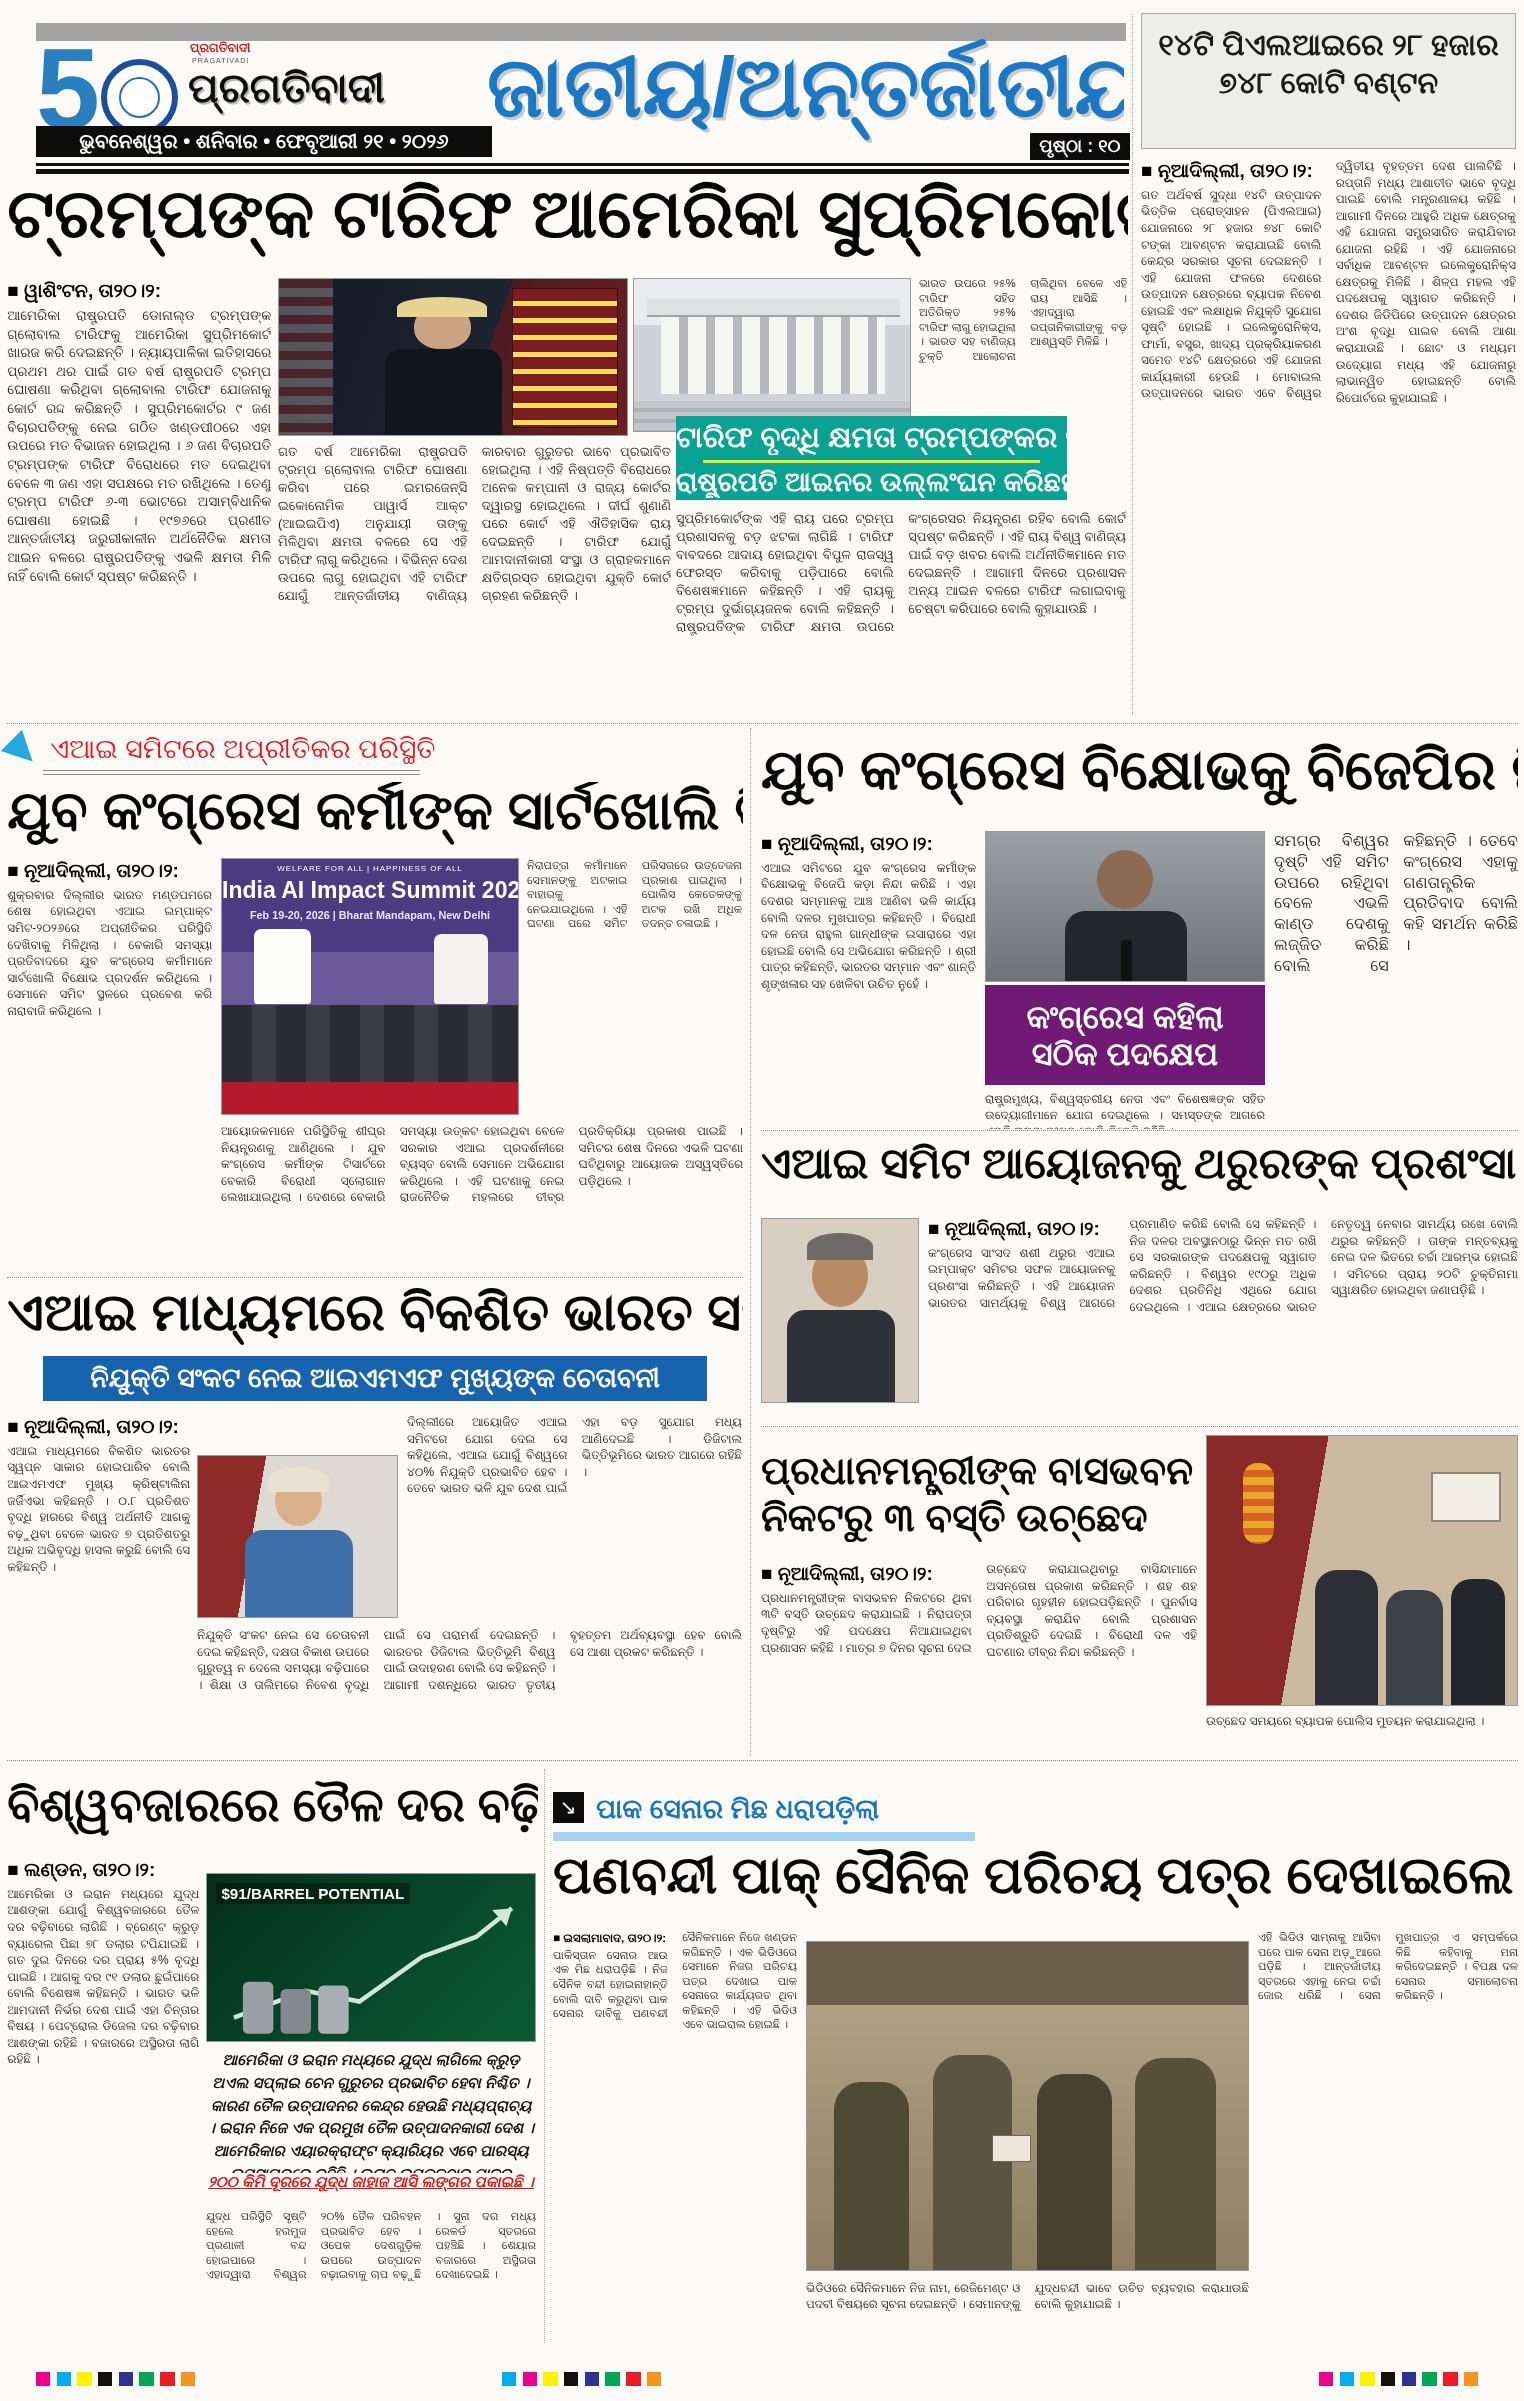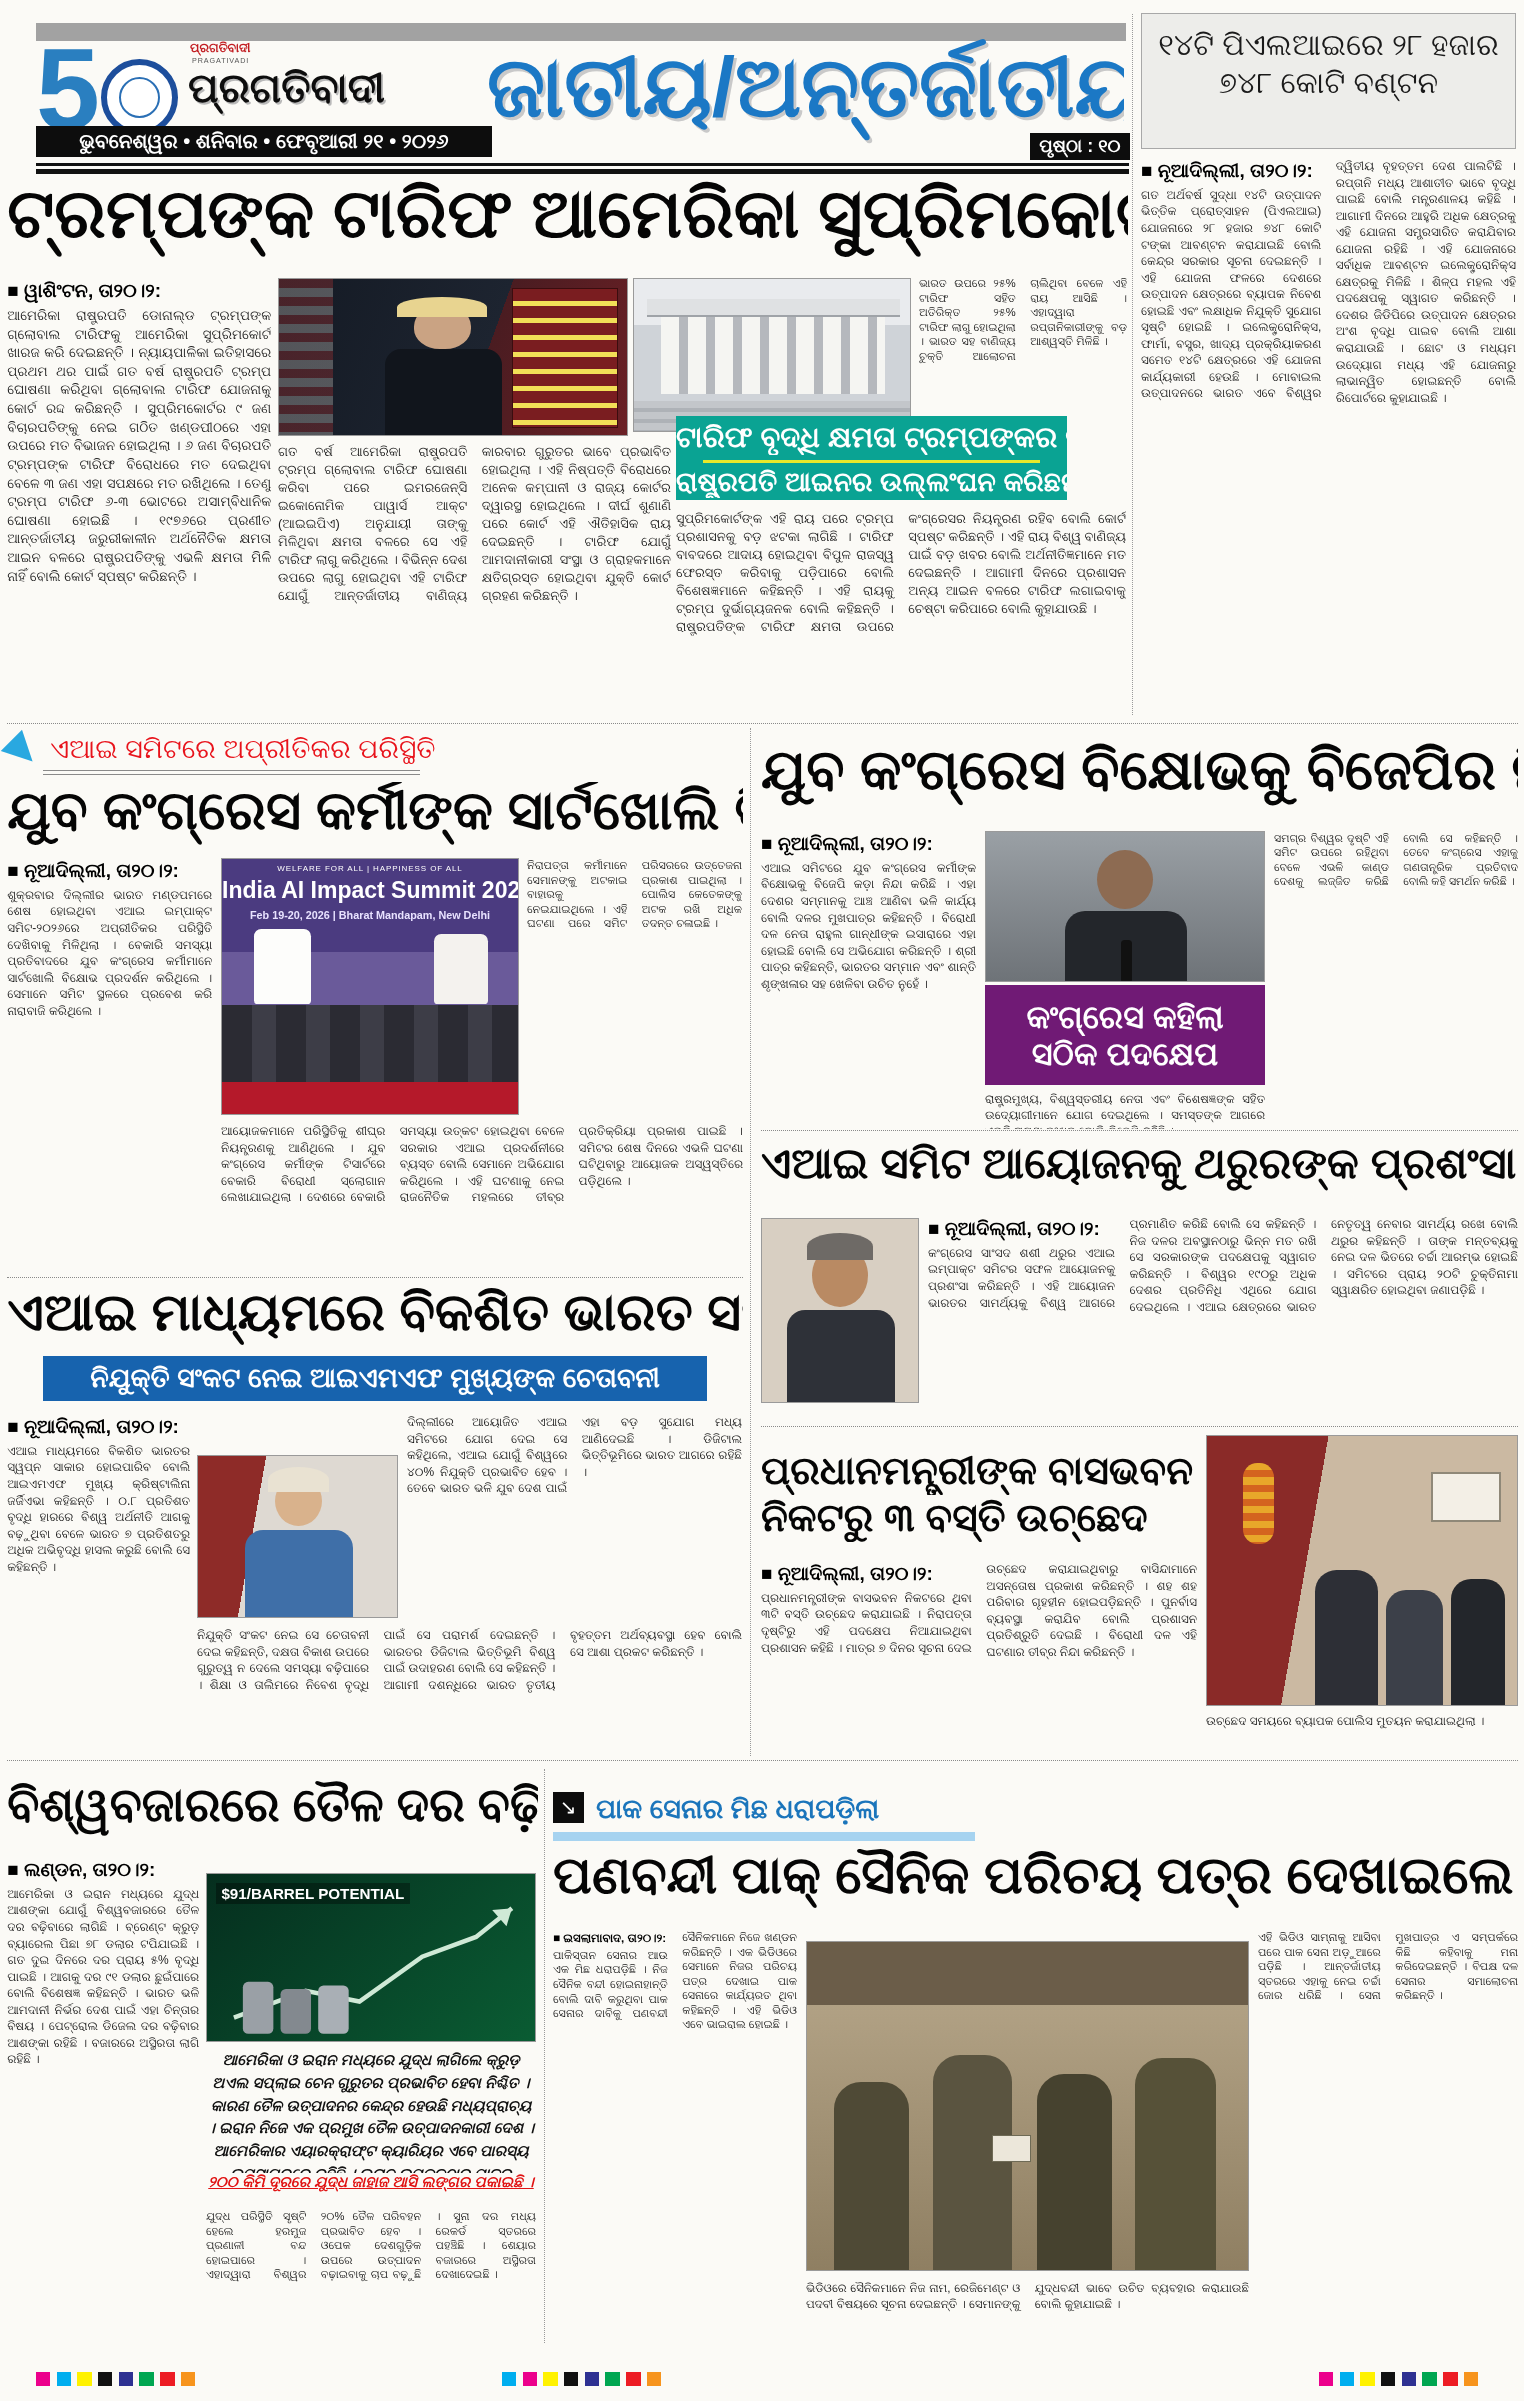--- a/index.html
+++ b/index.html
@@ -46,21 +46,21 @@
   <div class="abs" style="left:36px;top:126px;width:456px;height:30.5px;background:#0d0d0d;color:#fff;font-size:20px;font-weight:bold;text-align:center;line-height:30.5px;white-space:nowrap;overflow:hidden">ଭୁବନେଶ୍ୱର • ଶନିବାର • ଫେବୃଆରୀ ୨୧ • ୨୦୨୬</div>
 
   <div class="abs" style="left:487px;top:39px;width:637px;height:108px;font-size:84px;font-weight:bold;color:#1b78c5;text-align:center;white-space:nowrap;overflow:hidden;text-shadow:2.7px 2.7px 0 #c9c9c9">ଜାତୀୟ/ଅନ୍ତର୍ଜାତୀୟ</div>
 
   <div class="abs" style="left:1030px;top:133px;width:100px;height:27px;background:#0d0d0d;color:#fff;font-size:18px;font-weight:bold;text-align:center;line-height:27px;white-space:nowrap">ପୃଷ୍ଠା : ୧୦</div>
 
   <div class="abs" style="left:36px;top:163px;width:1093px;height:2.7px;background:#111"></div>
   <div class="abs" style="left:36px;top:169px;width:1093px;height:4.5px;background:#111"></div>
 
   <div class="dv" style="left:1132px;top:14.4px;height:701px"></div>
-  <div class="abs" style="left:1141px;top:12.6px;width:375px;height:136px;background:#ededea;border:0.9px solid #a8a8a8;padding:12.6px 9px;font-size:30px;font-weight:normal;text-align:center;line-height:1.25;overflow:hidden">୧୪ଟି ପିଏଲଆଇରେ ୨୮ ହଜାର ୭୪୮ କୋଟି ବଣ୍ଟନ</div>
+  <div class="abs" style="left:1141px;top:12.6px;width:375px;height:136px;background:#ededea;border:0.9px solid #a8a8a8;padding:12.6px 9px;font-size:30px;font-weight:bold;text-align:center;line-height:1.25;overflow:hidden">୧୪ଟି ପିଏଲଆଇରେ ୨୮ ହଜାର ୭୪୮ କୋଟି ବଣ୍ଟନ</div>
   <div class="abs bt cols2" style="left:1141px;top:158px;width:375px;height:556px;font-size:12px">
     <b class="byline">■ ନୂଆଦିଲ୍ଲୀ, ତା୨୦।୨:</b><span>ଗତ ଅର୍ଥବର୍ଷ ସୁଦ୍ଧା ୧୪ଟି ଉତ୍ପାଦନ ଭିତ୍ତିକ ପ୍ରୋତ୍ସାହନ (ପିଏଲଆଇ) ଯୋଜନାରେ ୨୮ ହଜାର ୭୪୮ କୋଟି ଟଙ୍କା ଆବଣ୍ଟନ କରାଯାଇଛି ବୋଲି କେନ୍ଦ୍ର ସରକାର ସୂଚନା ଦେଇଛନ୍ତି । ଏହି ଯୋଜନା ଫଳରେ ଦେଶରେ ଉତ୍ପାଦନ କ୍ଷେତ୍ରରେ ବ୍ୟାପକ ନିବେଶ ହୋଇଛି ଏବଂ ଲକ୍ଷାଧିକ ନିଯୁକ୍ତି ସୁଯୋଗ ସୃଷ୍ଟି ହୋଇଛି । ଇଲେକ୍ଟ୍ରୋନିକ୍ସ, ଫାର୍ମା, ବସ୍ତ୍ର, ଖାଦ୍ୟ ପ୍ରକ୍ରିୟାକରଣ ସମେତ ୧୪ଟି କ୍ଷେତ୍ରରେ ଏହି ଯୋଜନା କାର୍ଯ୍ୟକାରୀ ହେଉଛି । ମୋବାଇଲ ଉତ୍ପାଦନରେ ଭାରତ ଏବେ ବିଶ୍ୱର ଦ୍ୱିତୀୟ ବୃହତ୍ତମ ଦେଶ ପାଲଟିଛି । ରପ୍ତାନି ମଧ୍ୟ ଆଶାତୀତ ଭାବେ ବୃଦ୍ଧି ପାଇଛି ବୋଲି ମନ୍ତ୍ରଣାଳୟ କହିଛି । ଆଗାମୀ ଦିନରେ ଆହୁରି ଅଧିକ କ୍ଷେତ୍ରକୁ ଏହି ଯୋଜନା ସମ୍ପ୍ରସାରିତ କରାଯିବାର ଯୋଜନା ରହିଛି । ଏହି ଯୋଜନାରେ ସର୍ବାଧିକ ଆବଣ୍ଟନ ଇଲେକ୍ଟ୍ରୋନିକ୍ସ କ୍ଷେତ୍ରକୁ ମିଳିଛି । ଶିଳ୍ପ ମହଲ ଏହି ପଦକ୍ଷେପକୁ ସ୍ୱାଗତ କରିଛନ୍ତି । ଦେଶର ଜିଡିପିରେ ଉତ୍ପାଦନ କ୍ଷେତ୍ରର ଅଂଶ ବୃଦ୍ଧି ପାଇବ ବୋଲି ଆଶା କରାଯାଉଛି । ଛୋଟ ଓ ମଧ୍ୟମ ଉଦ୍ୟୋଗ ମଧ୍ୟ ଏହି ଯୋଜନାରୁ ଲାଭାନ୍ୱିତ ହୋଇଛନ୍ତି ବୋଲି ରିପୋର୍ଟରେ କୁହାଯାଇଛି ।</span>
   </div>
 
   <div class="abs hl" style="left:7.2px;top:178px;width:1121px;height:93px;font-size:68px">ଟ୍ରମ୍ପଙ୍କ ଟାରିଫ ଆମେରିକା ସୁପ୍ରିମକୋର୍ଟରେ ରଦ</div>
 
   <div class="abs bt" style="left:7.2px;top:278px;width:264px;height:440px;font-size:13.5px">
     <b class="byline">■ ୱାଶିଂଟନ, ତା୨୦।୨:</b><span>ଆମେରିକା ରାଷ୍ଟ୍ରପତି ଡୋନାଲ୍ଡ ଟ୍ରମ୍ପଙ୍କ ଗ୍ଲୋବାଲ ଟାରିଫକୁ ଆମେରିକା ସୁପ୍ରିମକୋର୍ଟ ଖାରଜ କରି ଦେଇଛନ୍ତି । ନ୍ୟାୟପାଳିକା ଇତିହାସରେ ପ୍ରଥମ ଥର ପାଇଁ ଗତ ବର୍ଷ ରାଷ୍ଟ୍ରପତି ଟ୍ରମ୍ପ ଘୋଷଣା କରିଥିବା ଗ୍ଲୋବାଲ ଟାରିଫ ଯୋଜନାକୁ କୋର୍ଟ ରଦ୍ଦ କରିଛନ୍ତି । ସୁପ୍ରିମକୋର୍ଟର ୯ ଜଣ ବିଚାରପତିଙ୍କୁ ନେଇ ଗଠିତ ଖଣ୍ଡପୀଠରେ ଏହା ଉପରେ ମତ ବିଭାଜନ ହୋଇଥିଲା । ୬ ଜଣ ବିଚାରପତି ଟ୍ରମ୍ପଙ୍କ ଟାରିଫ ବିରୋଧରେ ମତ ଦେଇଥିବା ବେଳେ ୩ ଜଣ ଏହା ସପକ୍ଷରେ ମତ ରଖିଥିଲେ । ତେଣୁ ଟ୍ରମ୍ପ ଟାରିଫ ୬-୩ ଭୋଟରେ ଅସାମ୍ବିଧାନିକ ଘୋଷଣା ହୋଇଛି । ୧୯୭୬ରେ ପ୍ରଣୀତ ଆନ୍ତର୍ଜାତୀୟ ଜରୁରୀକାଳୀନ ଅର୍ଥନୈତିକ କ୍ଷମତା ଆଇନ ବଳରେ ରାଷ୍ଟ୍ରପତିଙ୍କୁ ଏଭଳି କ୍ଷମତା ମିଳି ନାହିଁ ବୋଲି କୋର୍ଟ ସ୍ପଷ୍ଟ କରିଛନ୍ତି ।</span>
   </div>
 
@@ -147,21 +147,21 @@
     <span class="abs" style="left:79px;top:79px;width:122px;height:72px;background:#23262b;border-radius:20px 20px 0 0"></span>
     <span class="abs" style="left:135px;top:108px;width:10.8px;height:43px;background:#111;border-radius:3.6px"></span>
   </div>
 
   <div class="abs" style="left:985px;top:985px;width:280px;height:100px;background:#701a75;color:#fff;text-align:center;padding-top:14px">
     <div style="font-size:32px;font-weight:bold;white-space:nowrap;overflow:hidden">କଂଗ୍ରେସ କହିଲା</div>
     <div style="font-size:32px;font-weight:bold;white-space:nowrap;overflow:hidden">ସଠିକ ପଦକ୍ଷେପ</div>
   </div>
 
   <div class="abs bt" style="left:985px;top:1091px;width:280px;height:38px;font-size:11.7px">ରାଷ୍ଟ୍ରମୁଖ୍ୟ, ବିଶ୍ୱସ୍ତରୀୟ ନେତା ଏବଂ ବିଶେଷଜ୍ଞଙ୍କ ସହିତ ଉଦ୍ୟୋଗୀମାନେ ଯୋଗ ଦେଇଥିଲେ । ସମସ୍ତଙ୍କ ଆଗରେ ଏଭଳି ଘଟଣା ଦୁଃଖଦ ବୋଲି ବିଜେପି କହିଛି ।</div>
-  <div class="abs bt cols2" style="left:1274px;top:831px;width:244px;height:296px;font-size:11px;line-height:1.3">ସମଗ୍ର ବିଶ୍ୱର ଦୃଷ୍ଟି ଏହି ସମିଟ ଉପରେ ରହିଥିବା ବେଳେ ଏଭଳି କାଣ୍ଡ ଦେଶକୁ ଲଜ୍ଜିତ କରିଛି ବୋଲି ସେ କହିଛନ୍ତି । ତେବେ କଂଗ୍ରେସ ଏହାକୁ ଗଣତାନ୍ତ୍ରିକ ପ୍ରତିବାଦ ବୋଲି କହି ସମର୍ଥନ କରିଛି ।</div>
+  <div class="abs bt cols2" style="left:1274px;top:831px;width:244px;height:296px;font-size:16px;line-height:1.3">ସମଗ୍ର ବିଶ୍ୱର ଦୃଷ୍ଟି ଏହି ସମିଟ ଉପରେ ରହିଥିବା ବେଳେ ଏଭଳି କାଣ୍ଡ ଦେଶକୁ ଲଜ୍ଜିତ କରିଛି ବୋଲି ସେ କହିଛନ୍ତି । ତେବେ କଂଗ୍ରେସ ଏହାକୁ ଗଣତାନ୍ତ୍ରିକ ପ୍ରତିବାଦ ବୋଲି କହି ସମର୍ଥନ କରିଛି ।</div>
 
   <div class="dh" style="left:761px;top:1130px;width:757px"></div>
 
   <div class="abs hl" style="left:761px;top:1141px;width:757px;height:68px;font-size:43px">ଏଆଇ ସମିଟ ଆୟୋଜନକୁ ଥରୁରଙ୍କ ପ୍ରଶଂସା</div>
 
   <div class="photo" style="left:761px;top:1218px;width:158px;height:185px;background:#d8cfc2">
     <span class="abs" style="left:50px;top:25px;width:56px;height:63px;background:#b98a63;border-radius:50%"></span>
     <span class="abs" style="left:45px;top:14.4px;width:66px;height:27px;background:#6e6a66;border-radius:50% 50% 0 0"></span>
     <span class="abs" style="left:25px;top:91px;width:108px;height:93px;background:#2e3138;border-radius:18px 18px 0 0"></span>
   </div>

